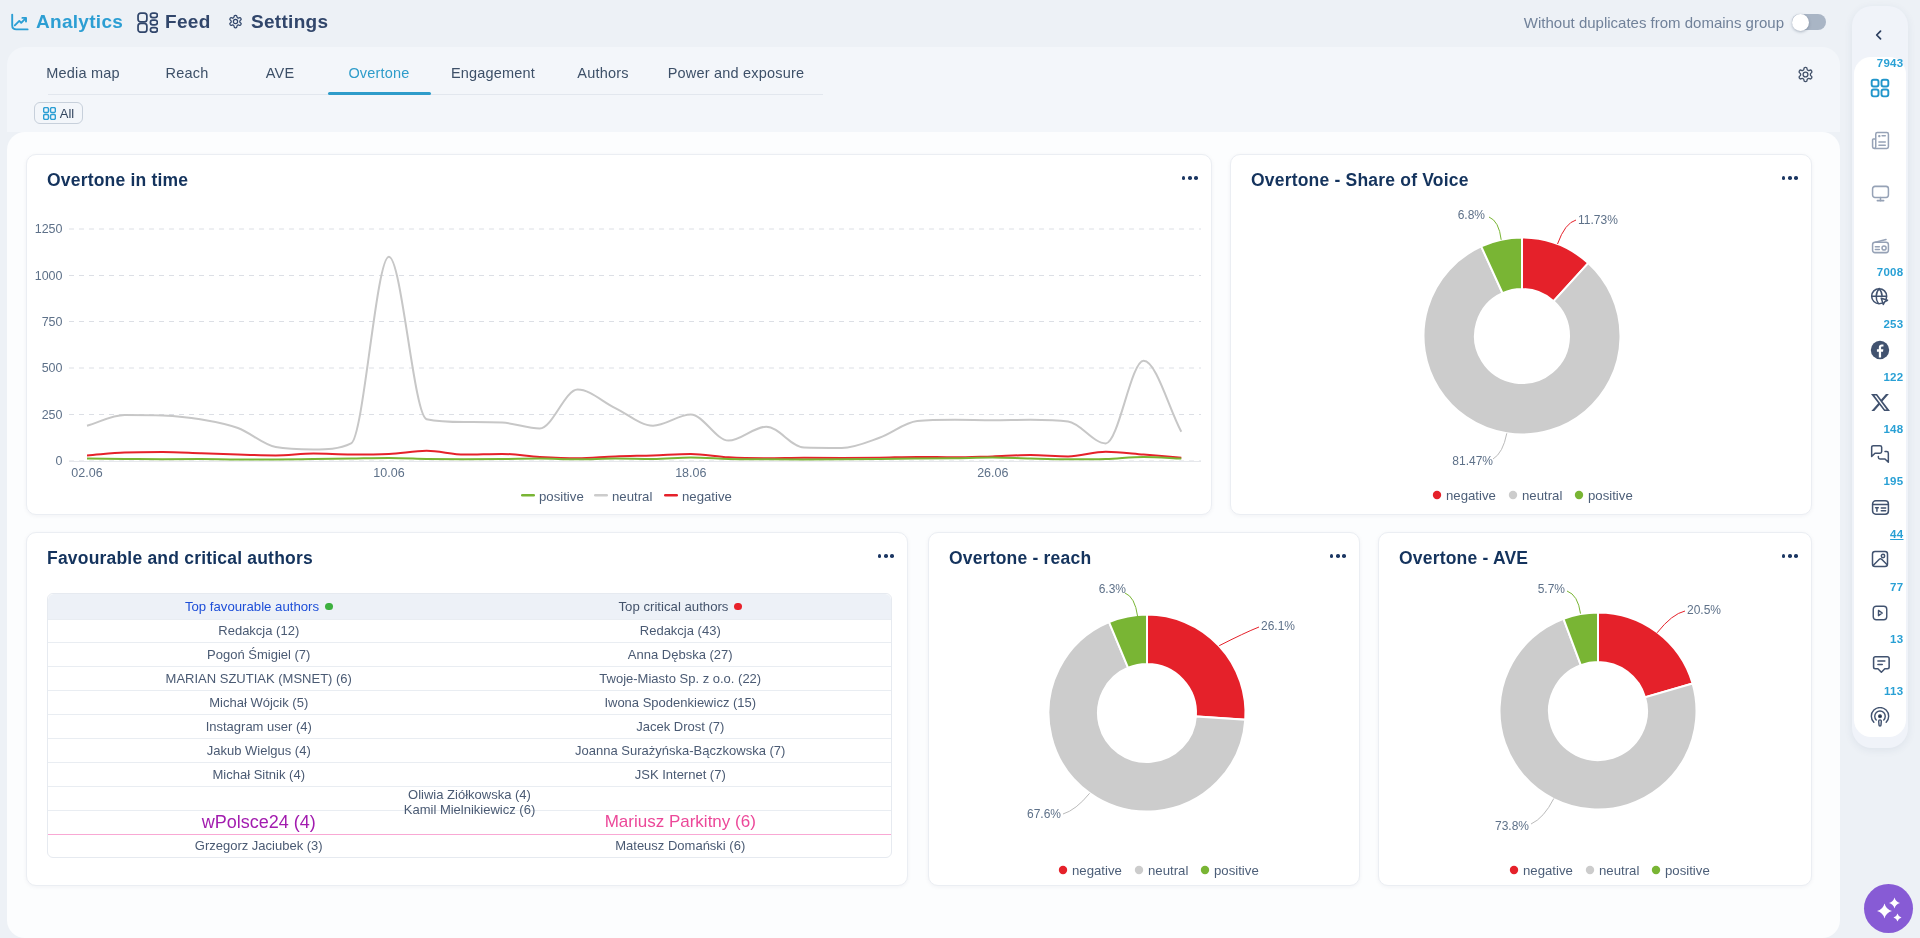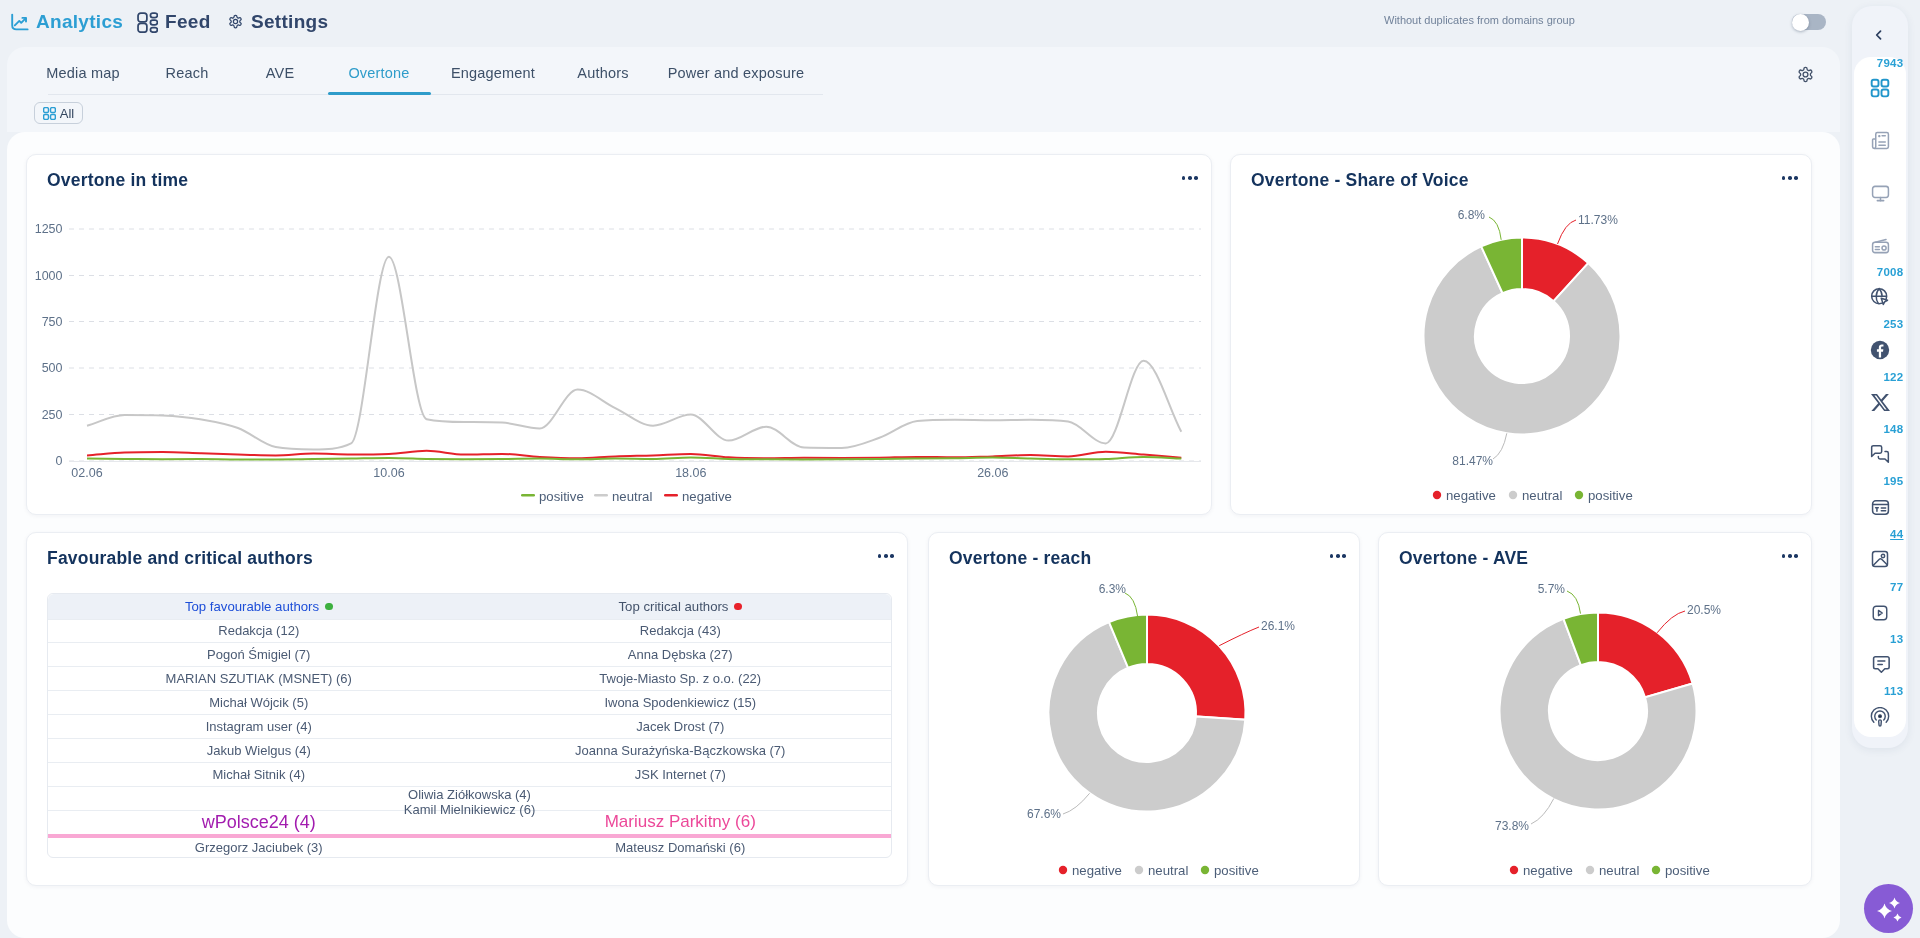--- a/index.html
+++ b/index.html
@@ -24,21 +24,21 @@
 <rect x="12.8" y="1" width="6.6" height="4.4" rx="2.2"></rect>
 <rect x="12.8" y="7.8" width="6.6" height="4.4" rx="2.2"></rect>
 <rect x="12.8" y="14.8" width="6.6" height="4.4" rx="2.2"></rect>
 </svg>
 <span class="abs" style="left:165px;top:11px;font-size:19px;font-weight:bold;color:#31466b;letter-spacing:.3px;">Feed</span>
 <svg class="abs" style="left:228px;top:13.5px" width="15" height="15" viewBox="0 0 24 24" fill="none" stroke="#31466b" stroke-width="2">
 <path d="M12.22 2h-.44a2 2 0 0 0-2 2v.18a2 2 0 0 1-1 1.73l-.43.25a2 2 0 0 1-2 0l-.15-.08a2 2 0 0 0-2.73.73l-.22.38a2 2 0 0 0 .73 2.73l.15.1a2 2 0 0 1 1 1.72v.51a2 2 0 0 1-1 1.74l-.15.09a2 2 0 0 0-.73 2.73l.22.38a2 2 0 0 0 2.73.73l.15-.08a2 2 0 0 1 2 0l.43.25a2 2 0 0 1 1 1.73V20a2 2 0 0 0 2 2h.44a2 2 0 0 0 2-2v-.18a2 2 0 0 1 1-1.73l.43-.25a2 2 0 0 1 2 0l.15.08a2 2 0 0 0 2.73-.73l.22-.39a2 2 0 0 0-.73-2.73l-.15-.08a2 2 0 0 1-1-1.74v-.5a2 2 0 0 1 1-1.74l.15-.09a2 2 0 0 0 .73-2.73l-.22-.38a2 2 0 0 0-2.73-.73l-.15.08a2 2 0 0 1-2 0l-.43-.25a2 2 0 0 1-1-1.73V4a2 2 0 0 0-2-2z"></path>
 <circle cx="12" cy="12" r="3.4"></circle>
 </svg>
 <span class="abs" style="left:251px;top:11px;font-size:19px;font-weight:bold;color:#31466b;letter-spacing:.3px;">Settings</span>
-<span class="abs" style="left:1384px;top:13.5px;width:400px;text-align:left;font-size:11px;color:#71829a;">Without duplicates from domains group</span>
+<span class="abs" style="left:1384px;top:13.5px;width:400px;text-align:right;font-size:15px;color:#71829a;">Without duplicates from domains group</span>
 <div class="abs" style="left:1792px;top:14px;width:34px;height:16px;border-radius:8px;background:#a9b5c5;"></div>
 <div class="abs" style="left:1792px;top:13.5px;width:17px;height:17px;border-radius:50%;background:#fff;box-shadow:0 1px 3px rgba(40,60,90,.35);"></div>
 
 <div class="abs" style="left:7px;top:47px;width:1833px;height:85px;background:#f3f6fa;border-radius:18px 18px 0 0;"></div>
 <span class="abs" style="left:-77px;top:65px;width:320px;text-align:center;font-size:14.5px;color:#3d5068;letter-spacing:.2px;">Media map</span>
 <span class="abs" style="left:27px;top:65px;width:320px;text-align:center;font-size:14.5px;color:#3d5068;letter-spacing:.2px;">Reach</span>
 <span class="abs" style="left:120px;top:65px;width:320px;text-align:center;font-size:14.5px;color:#3d5068;letter-spacing:.2px;">AVE</span>
 <span class="abs" style="left:219px;top:65px;width:320px;text-align:center;font-size:14.5px;color:#2e9cca;letter-spacing:.2px;">Overtone</span>
 <span class="abs" style="left:333px;top:65px;width:320px;text-align:center;font-size:14.5px;color:#3d5068;letter-spacing:.2px;">Engagement</span>
 <span class="abs" style="left:443px;top:65px;width:320px;text-align:center;font-size:14.5px;color:#3d5068;letter-spacing:.2px;">Authors</span>
@@ -167,21 +167,21 @@
 <div style="flex:1;display:flex;align-items:center;justify-content:center;font-size:13px;color:#4a5a73;">JSK Internet (7)</div>
 </div>
       <div style="display:flex;height:23.9px;border-top:1px solid #e9edf2;flex-direction:column;">
 <div style="flex:1;display:flex;align-items:center;justify-content:center;font-size:13px;color:#4a5a73;">Oliwia Ziółkowska (4)</div>
 <div style="flex:1;display:flex;align-items:center;justify-content:center;font-size:13px;color:#4a5a73;">Kamil Mielnikiewicz (6)</div>
 </div>
       <div style="display:flex;height:23.9px;border-top:1px solid #e9edf2;">
 <div style="flex:1;display:flex;align-items:center;justify-content:center;font-size:18px;color:#a21caf;">wPolsce24 (4)</div>
 <div style="flex:1;display:flex;align-items:center;justify-content:center;font-size:17px;color:#ec4899;">Mariusz Parkitny (6)</div>
 </div>
-      <div style="display:flex;height:23.9px;border-top:4px solid #f9a8d4;">
+      <div style="display:flex;height:23.9px;border-top:1px solid #f9a8d4;">
 <div style="flex:1;display:flex;align-items:center;justify-content:center;font-size:13px;color:#4a5a73;">Grzegorz Jaciubek (3)</div>
 <div style="flex:1;display:flex;align-items:center;justify-content:center;font-size:13px;color:#4a5a73;">Mateusz Domański (6)</div>
 </div>
     </div>
 </div>
 <div class="card" style="left:928px;top:532px;width:432px;height:354px;">
 <h3>Overtone - reach</h3>
     <div class="dots">
       <i></i>
       <i></i>

